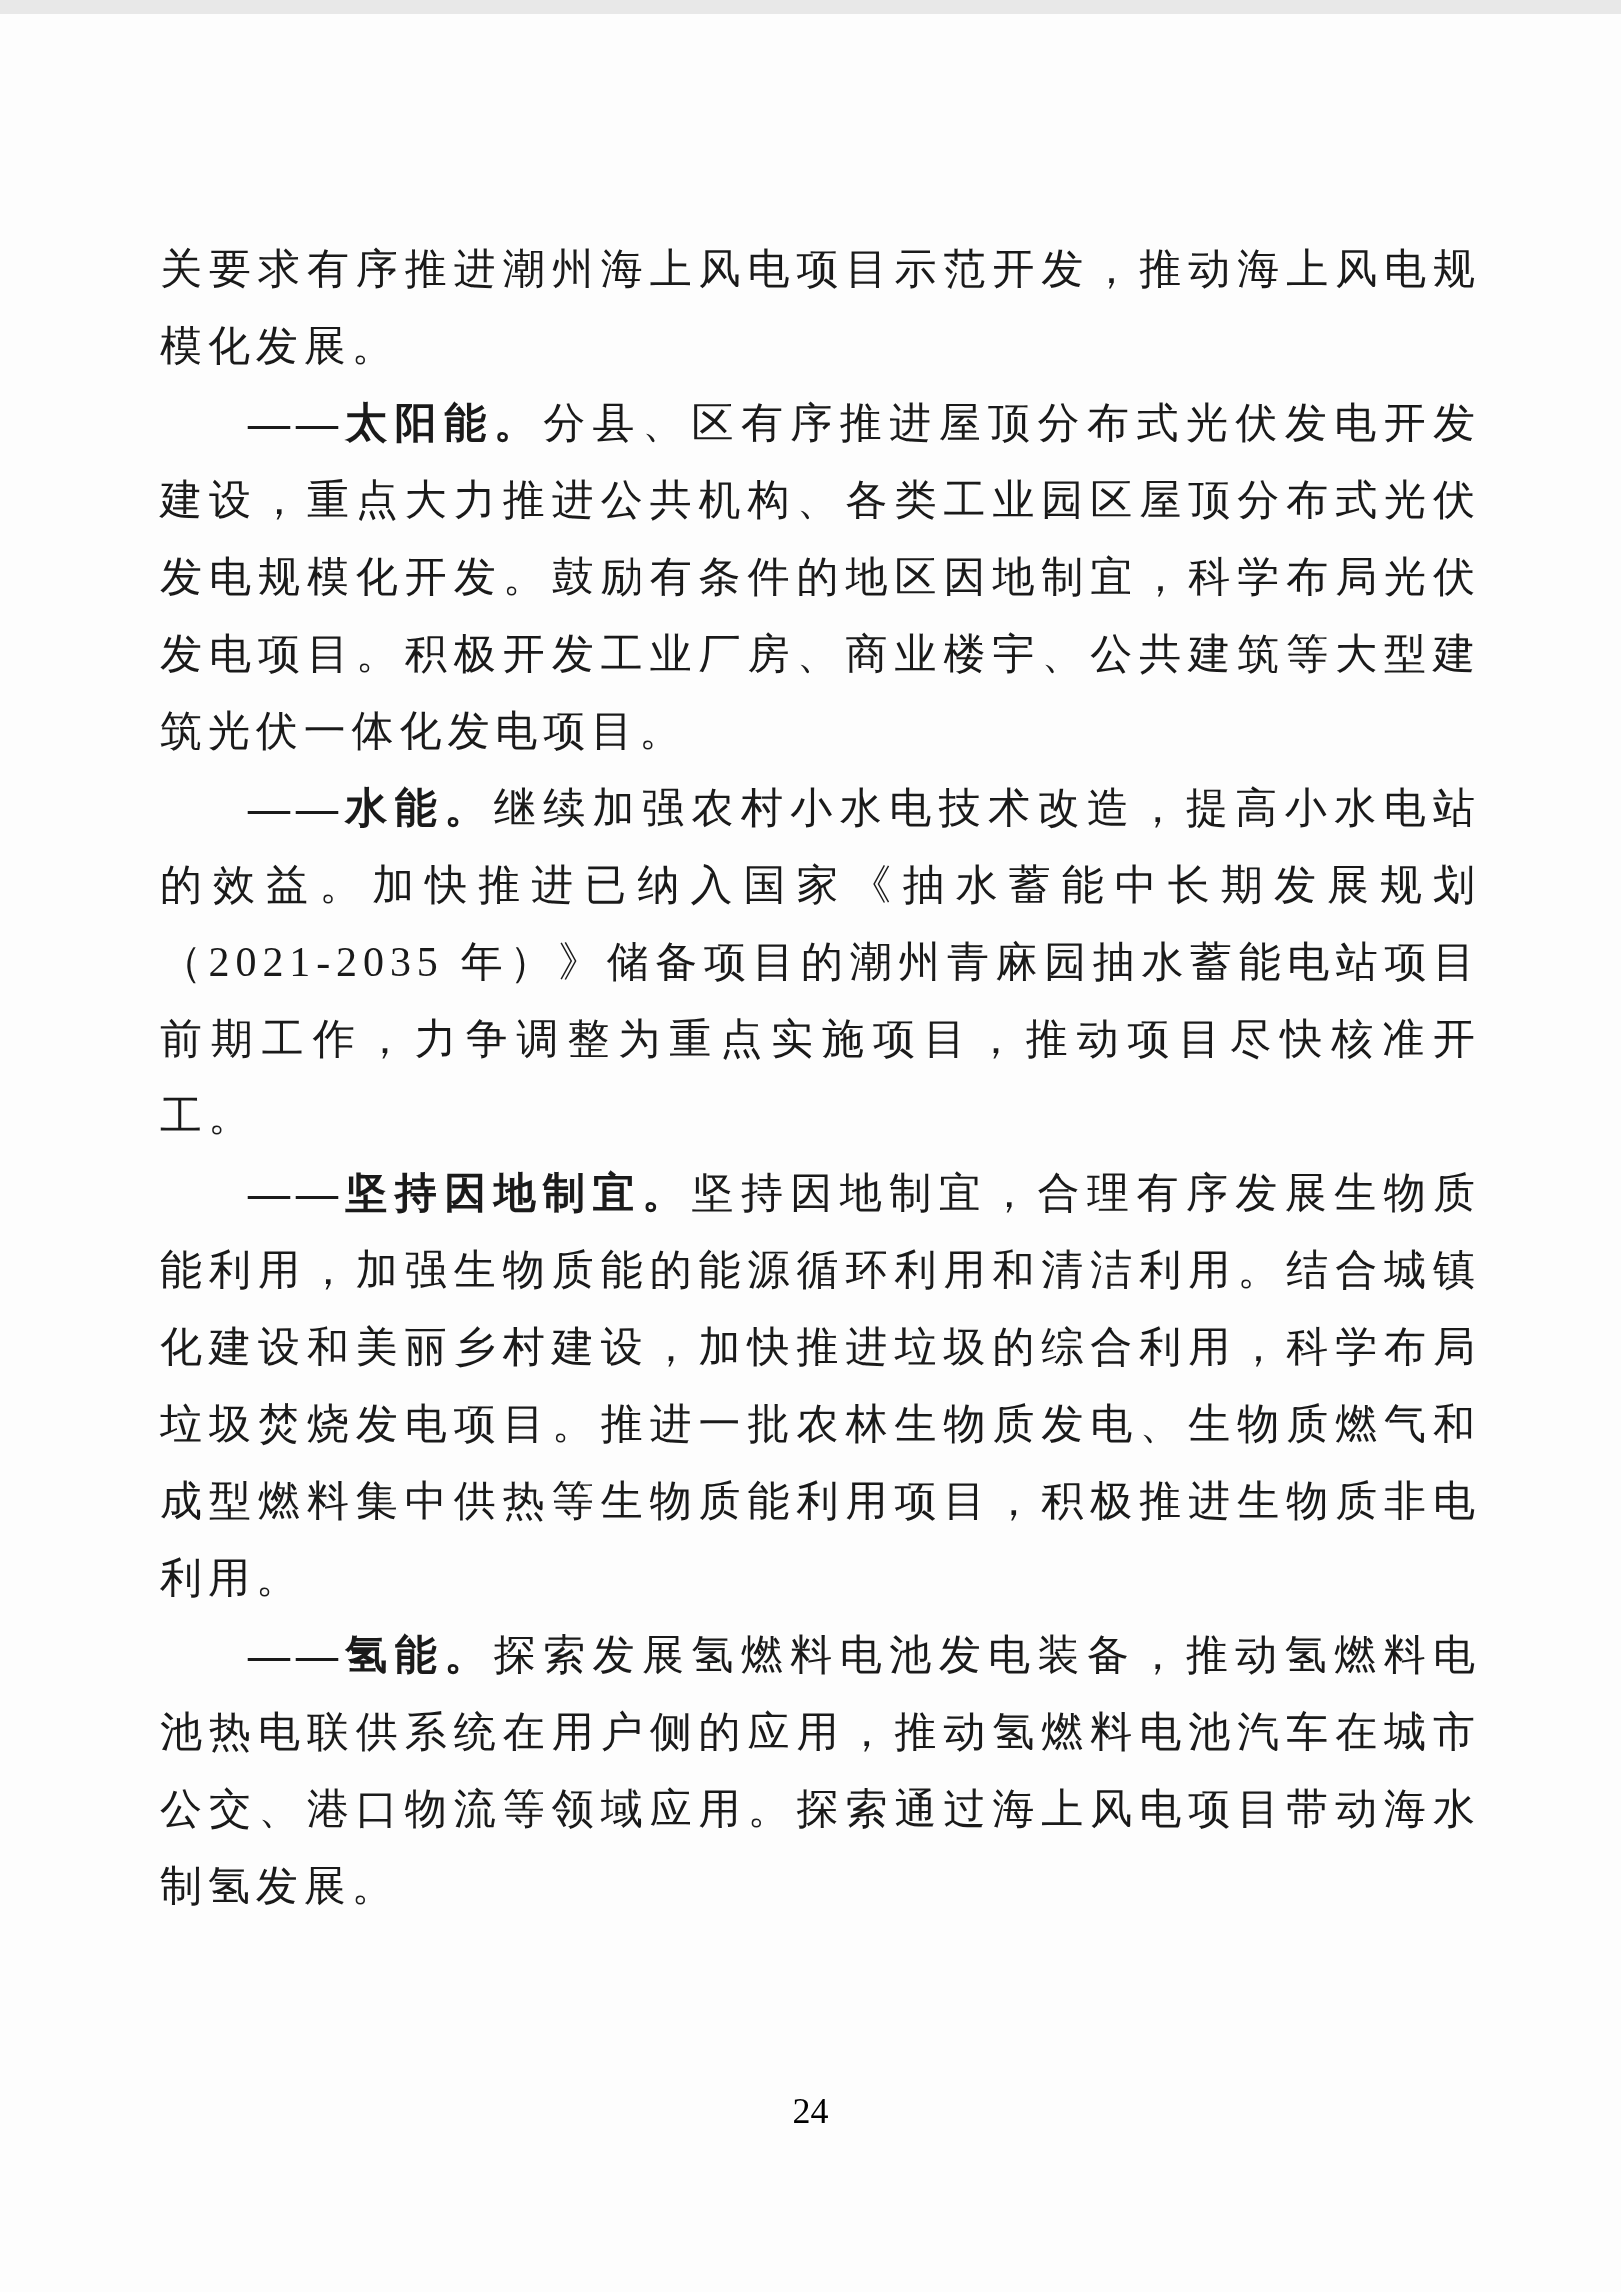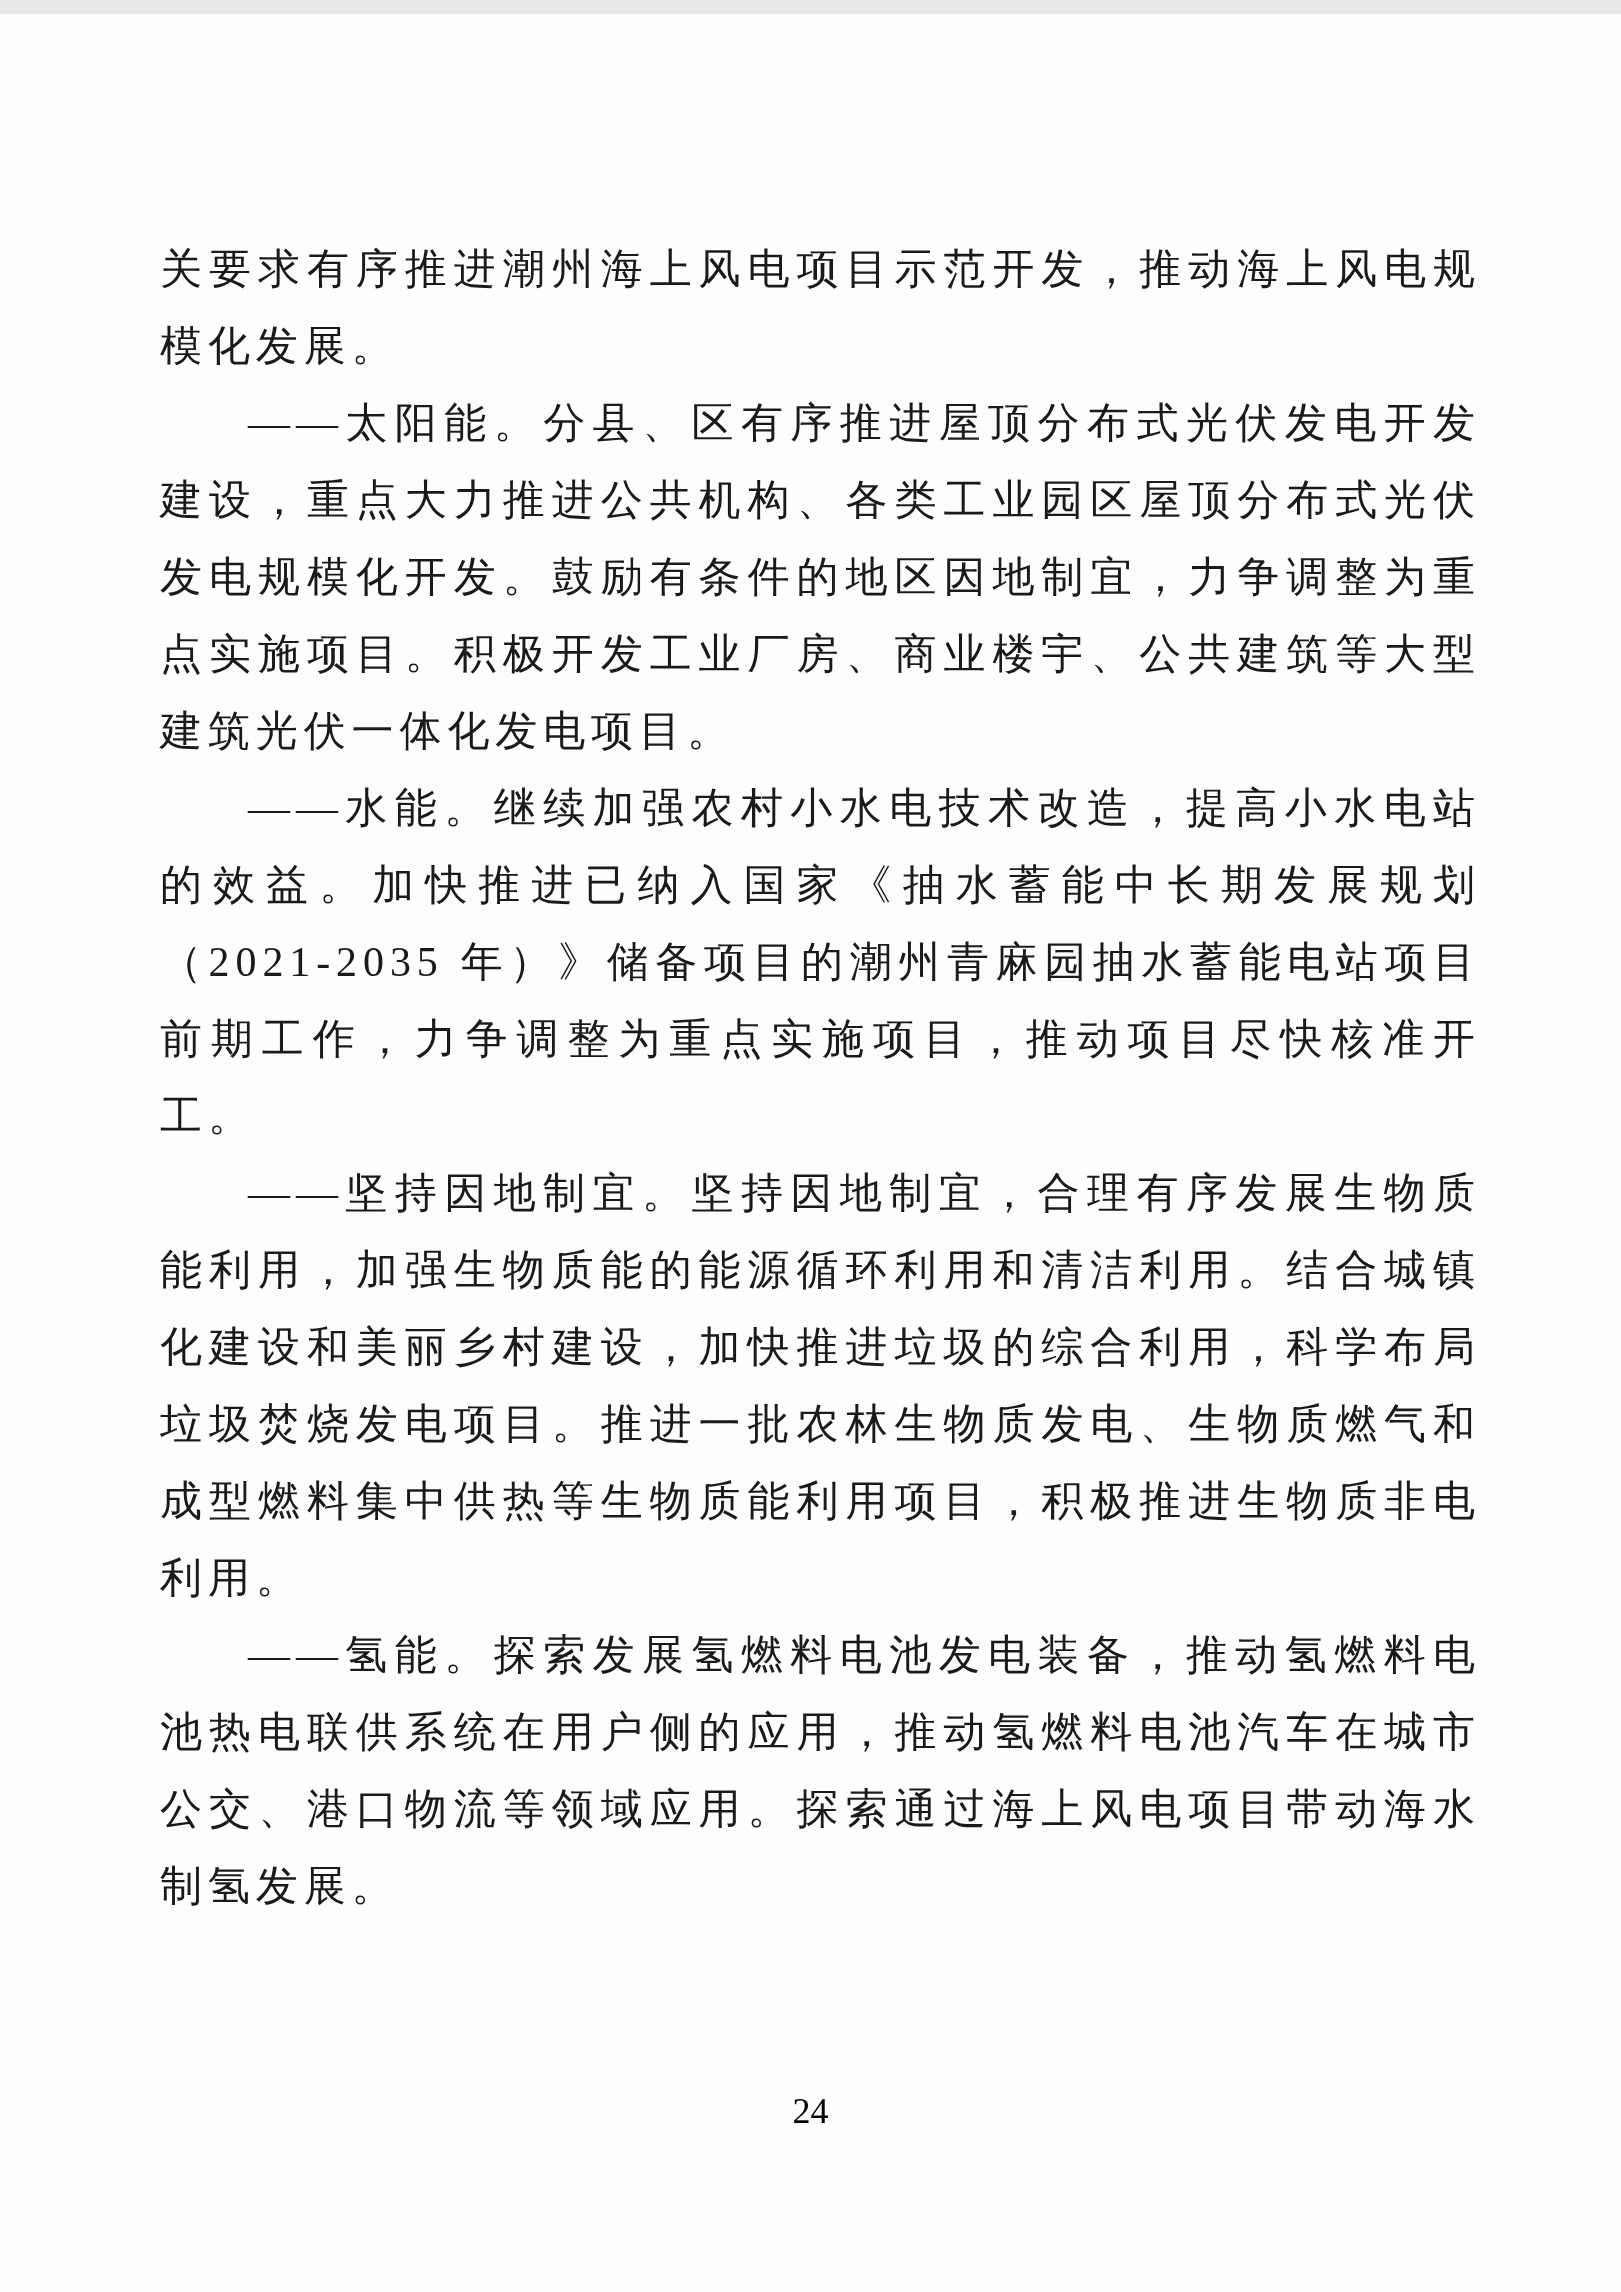--- a/index.html
+++ b/index.html
@@ -31,21 +31,21 @@
   }
   .para {
     margin: 0;
     padding: 0;
     text-indent: 88px;
   }
   .para.continuation {
     text-indent: 0;
   }
   .lead {
-    font-weight: normal;
+    font-weight: bold;
   }
   .footer {
     position: absolute;
     top: 2076px;
     left: 0;
     width: 100%;
     text-align: center;
     font-size: 36px;
     letter-spacing: 0;
     color: #000000;
@@ -53,21 +53,21 @@
 </style>
 </head>
 <body>
 
 <div class="page">
 
   <div class="content">
 
     <p class="para continuation"><span>关要求有序推进潮州海上风电项目示范开发，推动海上风电规模化发展。</span></p>
 
-    <p class="para"><span class="lead">——太阳能。</span><span>分县、区有序推进屋顶分布式光伏发电开发建设，重点大力推进公共机构、各类工业园区屋顶分布式光伏发电规模化开发。鼓励有条件的地区因地制宜，力争调整为重点实施项目。积极开发工业厂房、商业楼宇、公共建筑等大型建筑光伏一体化发电项目。</span></p>
+    <p class="para"><span class="lead">——太阳能。</span><span>分县、区有序推进屋顶分布式光伏发电开发建设，重点大力推进公共机构、各类工业园区屋顶分布式光伏发电规模化开发。鼓励有条件的地区因地制宜，科学布局光伏发电项目。积极开发工业厂房、商业楼宇、公共建筑等大型建筑光伏一体化发电项目。</span></p>
 
     <p class="para"><span class="lead">——水能。</span><span>继续加强农村小水电技术改造，提高小水电站的效益。加快推进已纳入国家《抽水蓄能中长期发展规划（2021-2035 年）》储备项目的潮州青麻园抽水蓄能电站项目前期工作，力争调整为重点实施项目，推动项目尽快核准开工。</span></p>
 
     <p class="para"><span class="lead">——坚持因地制宜。</span><span>坚持因地制宜，合理有序发展生物质能利用，加强生物质能的能源循环利用和清洁利用。结合城镇化建设和美丽乡村建设，加快推进垃圾的综合利用，科学布局垃圾焚烧发电项目。推进一批农林生物质发电、生物质燃气和成型燃料集中供热等生物质能利用项目，积极推进生物质非电利用。</span></p>
 
     <p class="para"><span class="lead">——氢能。</span><span>探索发展氢燃料电池发电装备，推动氢燃料电池热电联供系统在用户侧的应用，推动氢燃料电池汽车在城市公交、港口物流等领域应用。探索通过海上风电项目带动海水制氢发展。</span></p>
 
   </div>
 
   <div class="footer">

